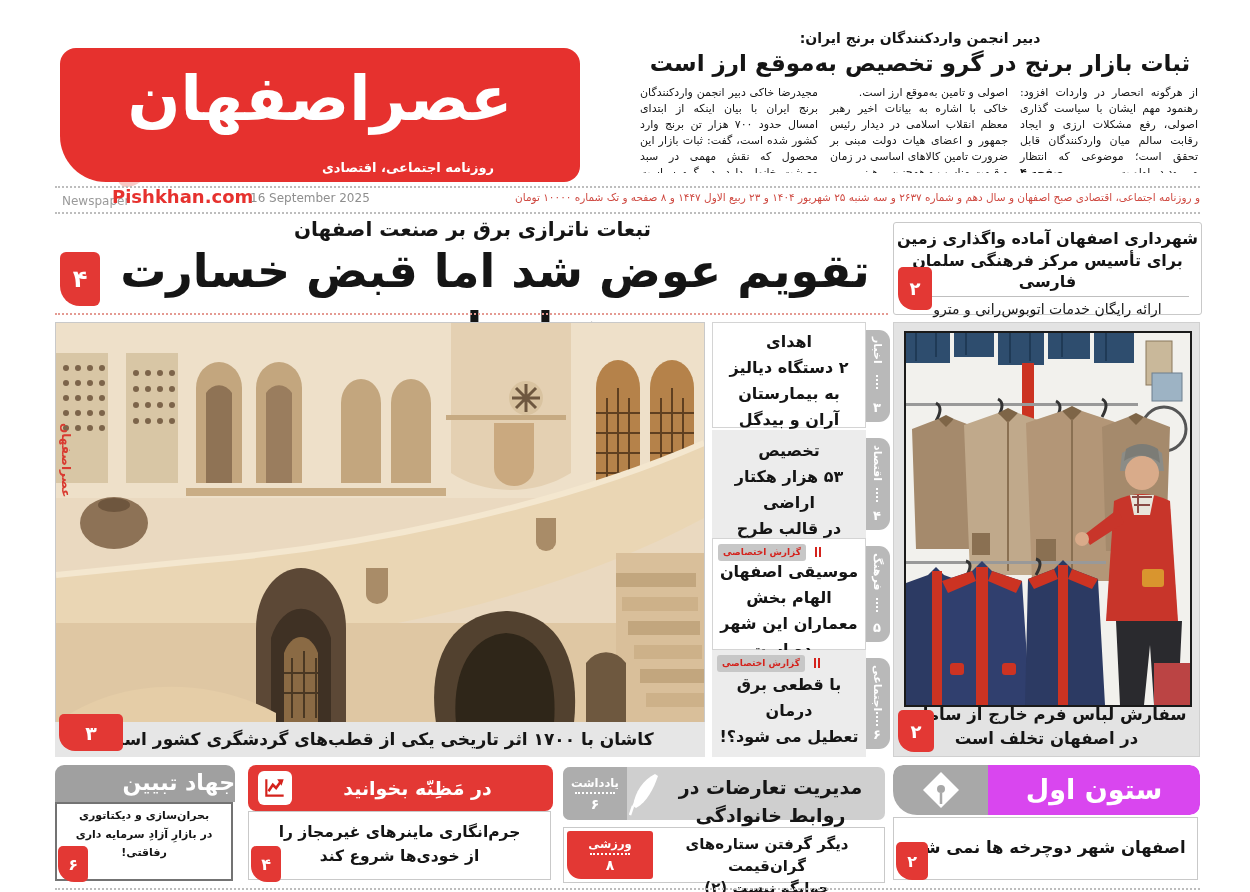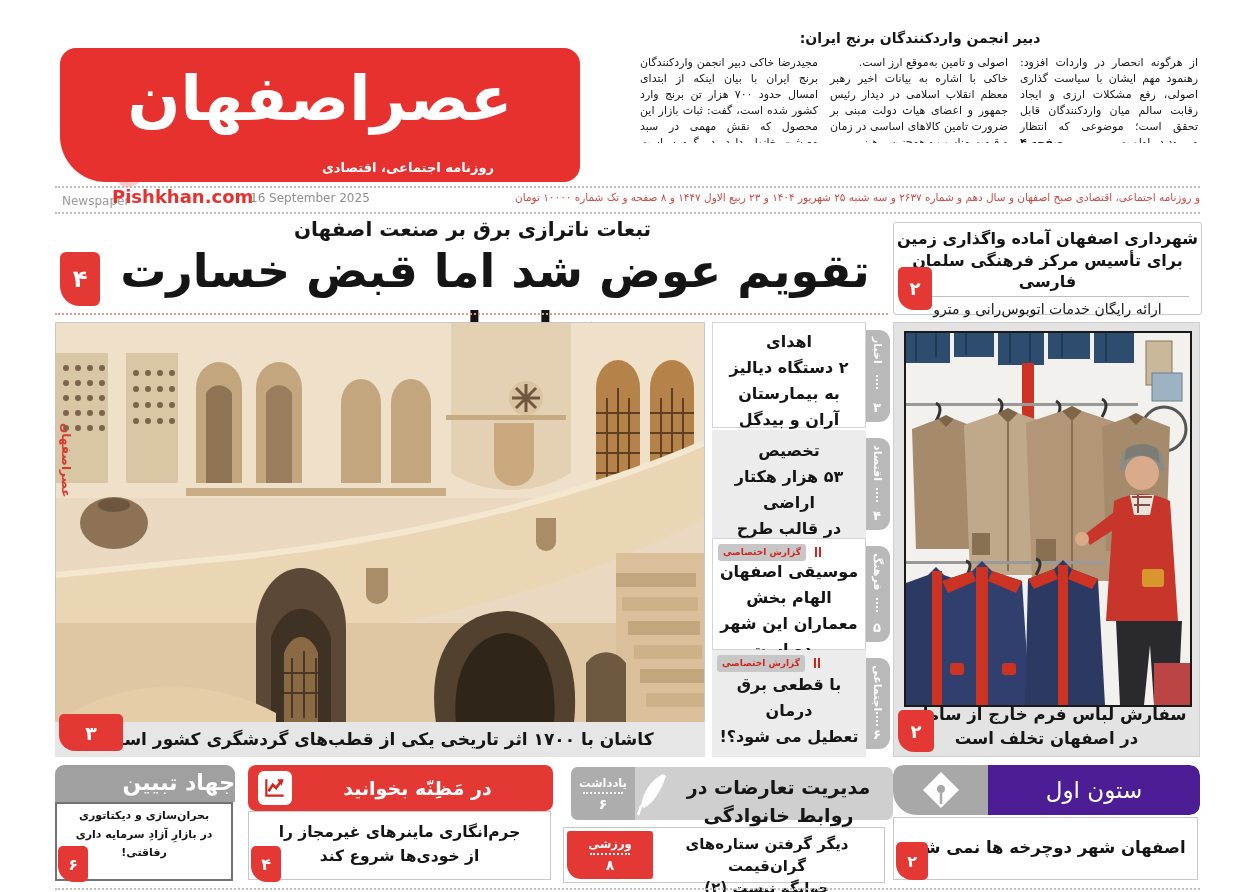--- a/index.html
+++ b/index.html
@@ -79,56 +79,57 @@
   .jahad-badge{position:absolute;left:3px;bottom:0;width:30px;height:36px;font-size:16px;}
   .mazaneh{left:248px;top:765px;width:305px;height:117px;}
   .mazaneh-h{height:46px;background:#e33834;border-radius:8px;display:flex;flex-direction:row;
              align-items:center;padding:0 10px;box-sizing:border-box;}
   .mazaneh-icon{width:34px;height:34px;background:#fff;border-radius:6px;display:flex;align-items:center;justify-content:center;}
   .mazaneh-ht{flex:1;color:#fff;font-size:19px;font-weight:bold;text-align:center;direction:rtl;}
   .mazaneh-b{position:absolute;top:46px;left:0;width:303px;height:69px;background:#fff;border:1px solid #c9c9c9;
              font-size:15.5px;font-weight:bold;text-align:center;line-height:1.55;direction:rtl;padding-top:8px;box-sizing:border-box;}
   .mazaneh-badge{position:absolute;left:3px;bottom:0;width:30px;height:36px;font-size:16px;}
   .midstack{left:563px;top:765px;width:322px;height:118px;}
-  .rowA{position:absolute;top:2px;left:8px;width:322px;height:53px;background:#cfcfcf;border-radius:7px;}
+  .rowA{position:absolute;top:2px;left:0;width:322px;height:53px;background:#cfcfcf;border-radius:7px;}
   .rowA-tab{position:absolute;left:0;top:0;width:64px;height:53px;background:#adadad;border-radius:7px 0 0 7px;
             display:flex;flex-direction:column;align-items:center;justify-content:center;color:#fff;}
   .tab-label-s{font-size:11.5px;font-weight:bold;direction:rtl;}
   .hdots{width:40px;border-top:2px dotted #fff;height:0;margin:2px 0;}
   .tab-num-s{font-size:14px;font-weight:bold;}
   .rowA-quill{position:absolute;left:66px;top:5px;}
   .rowA-text{position:absolute;left:100px;top:7px;width:215px;font-size:19px;font-weight:bold;
              text-align:center;line-height:1.45;direction:rtl;}
   .rowB{position:absolute;top:62px;left:0;width:322px;height:56px;background:#fff;border:1px solid #c9c9c9;box-sizing:border-box;}
   .rowB-tab{position:absolute;left:3px;top:3px;width:86px;height:48px;background:#e33834;border-radius:3px 3px 3px 14px;
             display:flex;flex-direction:column;align-items:center;justify-content:center;color:#fff;}
   .rowB-text{position:absolute;left:92px;top:6px;width:222px;font-size:15px;font-weight:bold;
              text-align:center;line-height:1.45;direction:rtl;}
   .sotun{left:893px;top:765px;width:307px;height:117px;}
   .sotun-h{height:50px;display:flex;flex-direction:row;border-radius:10px;overflow:hidden;}
   .sotun-nib{width:95px;background:#a8a8a8;display:flex;align-items:center;justify-content:center;border-radius:10px 0 0 24px;}
-  .sotun-ht{flex:1;background:#4c1d95;color:#fff;font-size:23px;font-weight:normal;text-align:center;
+  .sotun-ht{flex:1;background:#d946ef;color:#fff;font-size:27px;font-weight:bold;text-align:center;
             line-height:50px;direction:rtl;border-radius:0 10px 10px 0;}
   .sotun-b{position:absolute;top:52px;left:0;width:305px;height:63px;background:#fff;border:1px solid #c9c9c9;
            font-size:16.5px;font-weight:bold;text-align:center;line-height:60px;direction:rtl;box-sizing:border-box;}
   .sotun-badge{position:absolute;left:3px;bottom:2px;width:32px;height:38px;font-size:16px;}
 </style>
 </head>
 <body>
 
 <div class="page">
 
   <div class="abs wm-fa">پیشخوان</div>
   <div class="abs logo-box">
     <div class="logo-title fa">عصراصفهان</div>
     <div class="logo-sub">روزنامه اجتماعی، اقتصادی</div>
   </div>
 
   <div class="abs rice">
     <div class="rice-kicker">دبیر انجمن واردکنندگان برنج ایران:</div>
+    <div class="rice-headline">ثبات بازار برنج در گرو تخصیص به‌موقع ارز است</div>
     <div class="rice-cols">
       <div class="rice-col">مجیدرضا خاکی دبیر انجمن واردکنندگان برنج ایران با بیان اینکه از ابتدای امسال حدود ۷۰۰ هزار تن برنج وارد کشور شده است، گفت: ثبات بازار این محصول که نقش مهمی در سبد معیشت خانوار دارد، در گرو سیاست گذاری</div>
       <div class="rice-col ml">اصولی و تامین به‌موقع ارز است.
 خاکی با اشاره به بیانات اخیر رهبر معظم انقلاب اسلامی در دیدار رئیس جمهور و اعضای هیات دولت مبنی بر ضرورت تامین کالاهای اساسی در زمان و قیمت مناسب و همچنین پرهیز</div>
       <div class="rice-col"><span>از هرگونه انحصار در واردات افزود: رهنمود مهم ایشان با سیاست گذاری اصولی، رفع مشکلات ارزی و ایجاد رقابت سالم میان واردکنندگان قابل تحقق است؛ موضوعی که انتظار می‌رود در اولویت ...</span> <span class="pgref">صفحه ۴</span></div>
     </div>
   </div>
 
   <div class="abs dotted" style="left:55px;right:50px;top:186px;"></div>
   <div class="abs newsp">Newspaper</div>

